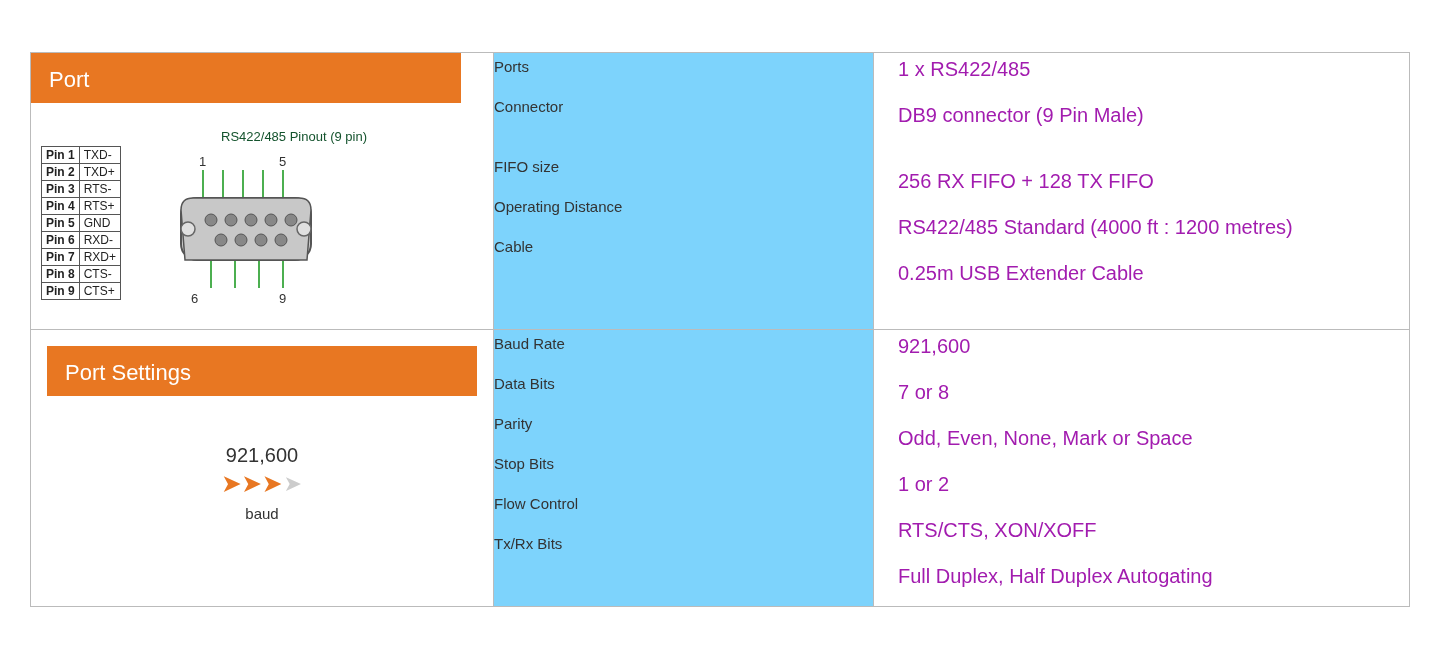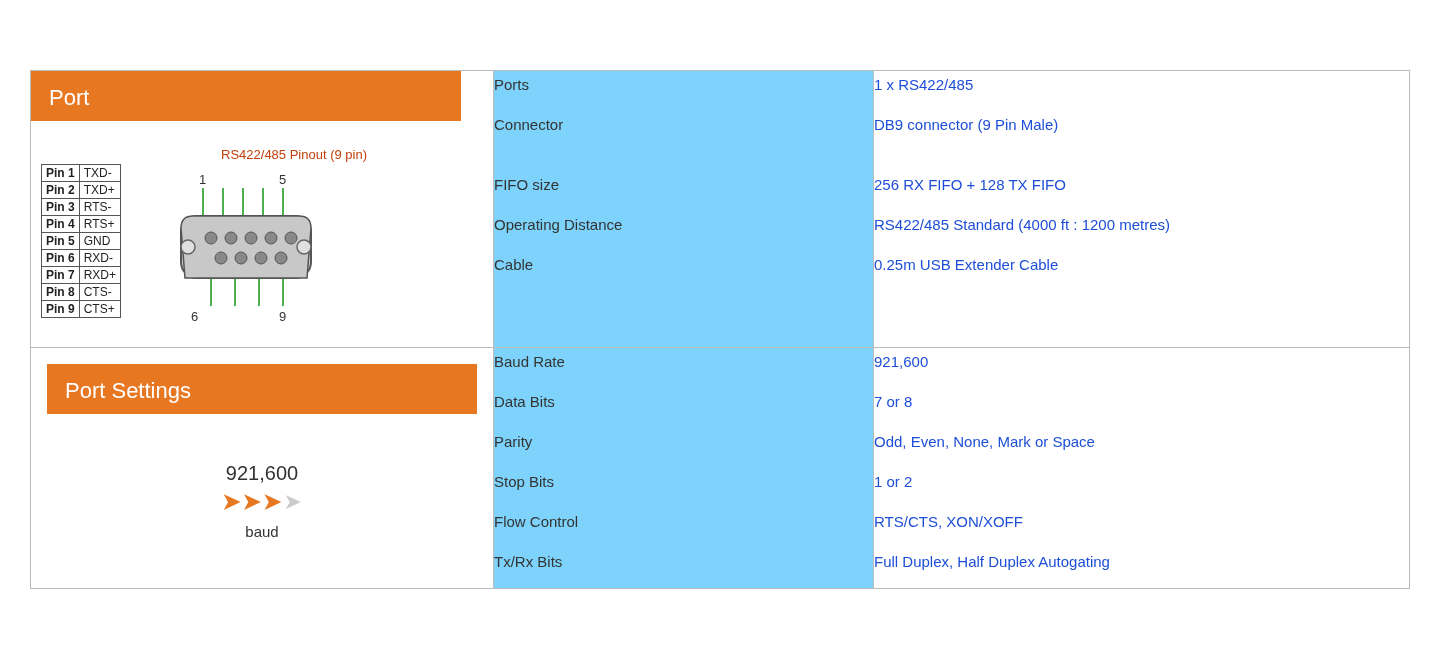--- a/index.html
+++ b/index.html
@@ -52,22 +52,23 @@
       padding: 18px 20px 18px 20px;
       vertical-align: top;
     }
     .label-cell .row-label {
       padding: 5px 0 18px 0;
       font-size: 15px;
       color: #333;
     }
     .value-cell .row-value {
       padding: 5px 0 18px 0;
-      font-size: 15px;
-      color: #1d4ed8;
+      font-size: 20px;
+      color: #a21caf;
+      margin-left: 24px;
     }
     
     .pin-table {
       border-collapse: collapse;
       font-size: 12px;
       margin-top: 6px;
     }
     .pin-table td {
       border: 1px solid #555;
       padding: 1px 4px;
@@ -79,21 +80,21 @@
     }
     
     .pinout-area {
       display: flex;
       flex-direction: column;
       align-items: flex-start;
       margin-top: 8px;
     }
     .pinout-label {
       font-size: 13px;
-      color: #c2410c;
+      color: #14532d;
       margin-left: 90px;
       margin-bottom: 4px;
     }
     
     .baud-display {
       text-align: center;
       margin-top: 30px;
       margin-bottom: 10px;
     }
     .baud-number {

